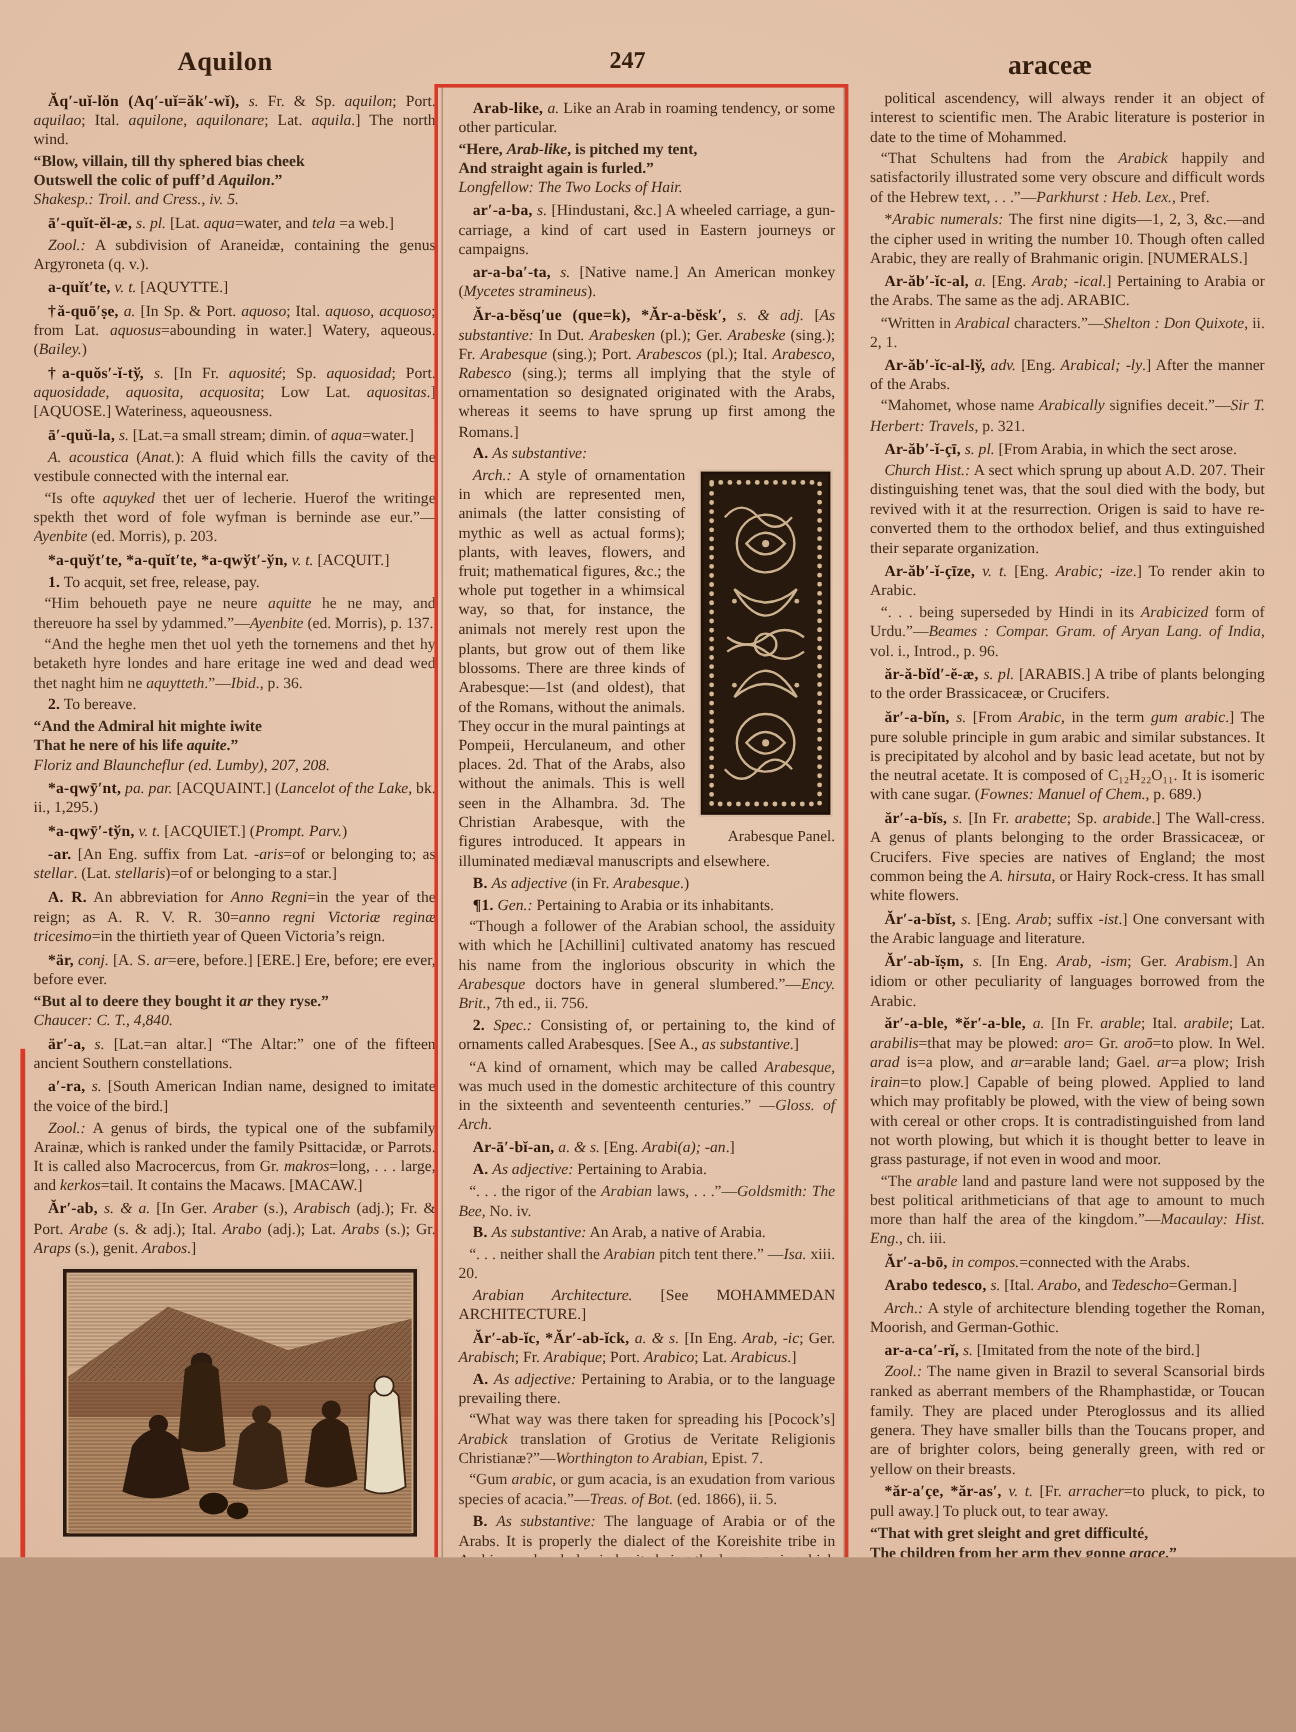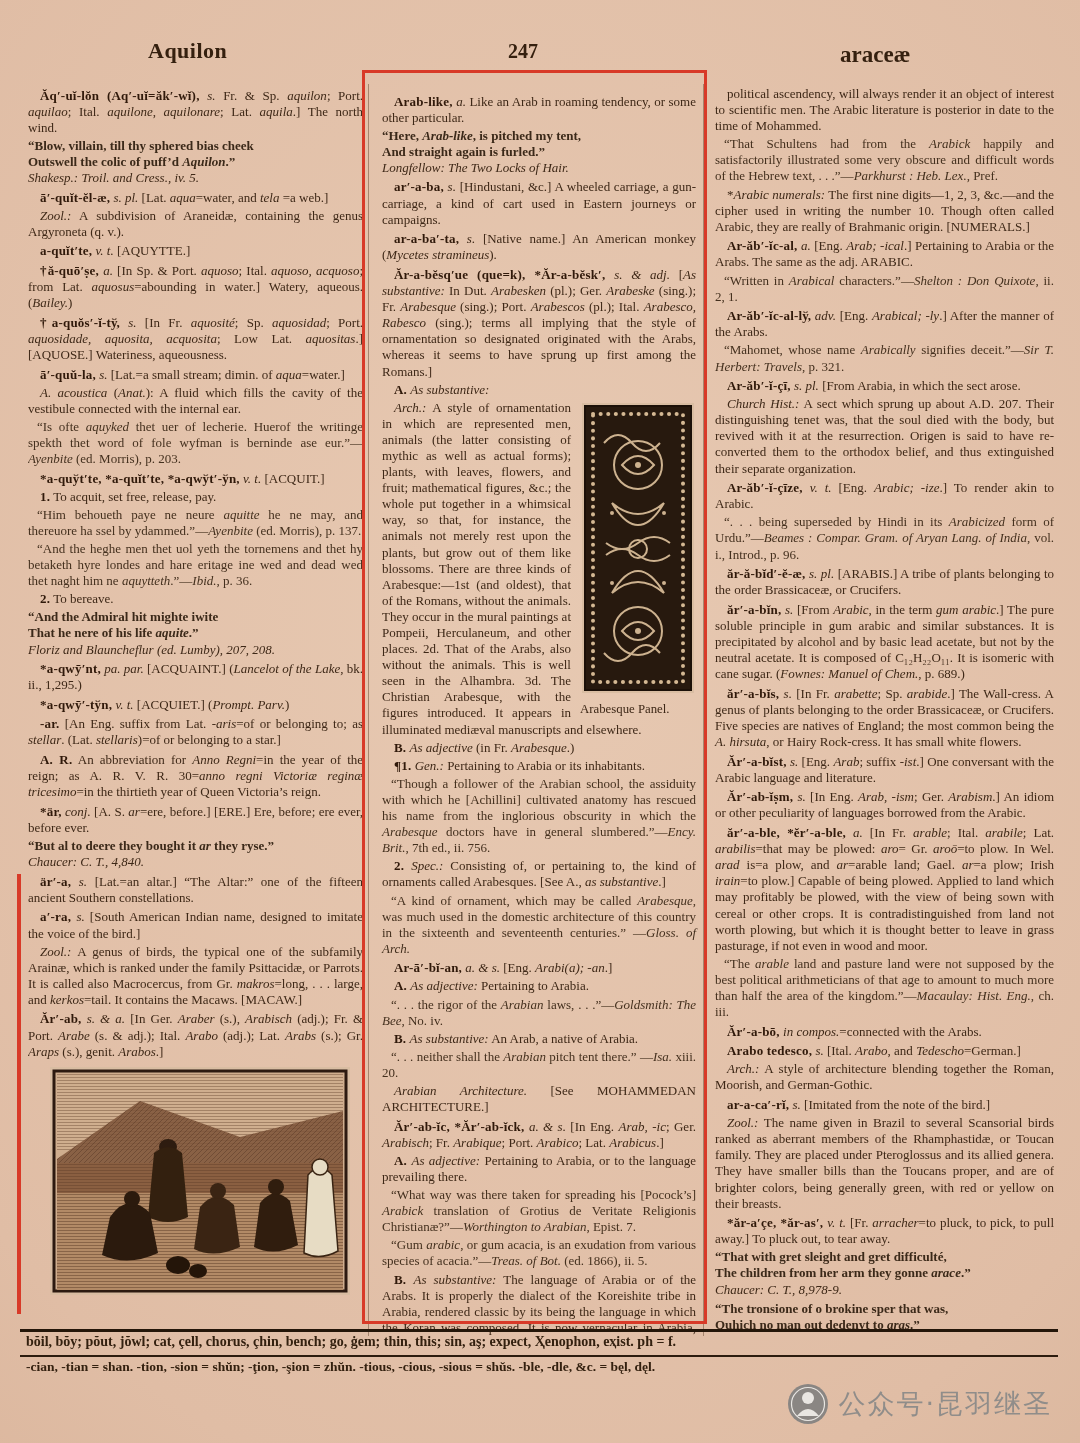--- a/index.html
+++ b/index.html
@@ -1,41 +1,41 @@
 <!DOCTYPE html>
 <html style="--anno: #d83a28;"><head>
 <meta charset="utf-8">
 <style>
   html,body{margin:0;padding:0;background:#b9957c;}
-  .page{position:relative;width:1080px;height:1443px;overflow:hidden;
+  .page{position:relative;width:1080px;height:1298px;overflow:hidden;
     background:radial-gradient(125% 115% at 50% 42%, #e7c9b2 0%, #e0bda5 55%, #d0a88c 100%);
     color:#3e2817;font-family:"Liberation Serif","DejaVu Serif",serif;}
   
   .hdr{position:absolute;top:38px;left:0;width:100%;height:34px;}
   .hdr span{position:absolute;font-weight:bold;color:#35200f;}
   .hdr .hl{left:148px;top:0;font-size:22px;letter-spacing:.5px;}
   .hdr .hp{left:508px;top:2px;font-size:20px;}
   .hdr .hr{left:840px;top:4px;font-size:23px;}
   
-  .cols{position:absolute;left:28px;top:84px;width:1026px;height:1252px;display:flex;}
+  .cols{position:absolute;left:28px;top:72px;width:1026px;height:1252px;display:flex;}
   .col{height:100%;overflow:hidden;box-sizing:border-box;}
   .col-left{width:340px;padding-right:5px;}
   .col-mid{width:336px;padding:6px 7px 0 13px;border-left:1px solid rgba(92,60,38,.45);border-right:1px solid rgba(92,60,38,.45);}
-  .col-right{width:350px;padding-left:11px;}
+  .col-right{width:350px;padding-left:21px;}
   .col p{margin:2px 0;font-size:13px;line-height:16.1px;text-align:justify;}
   .entry{text-indent:12px;margin-top:3.5px !important;}
   .body{text-indent:12px;}
   .quote{font-size:11.3px;line-height:13.6px;text-indent:9px;color:#44301e;}
   .cq{text-align:center;font-weight:bold;font-size:11.4px;line-height:14.2px;white-space:pre-line;text-indent:0;margin:2px 0 0 !important;color:#3b2919;}
   .att{text-align:right;font-style:italic;font-size:11.4px;line-height:13.8px;text-indent:0;padding-right:10px;margin:0 0 3px !important;}
   .hw{font-weight:bold;color:#30190a;letter-spacing:.2px;}
   
   .fig-arabs{margin:7px 6px 2px 22px;width:300px;}
   .figfloat{float:right;width:116px;margin:3px 0 3px 9px;text-align:center;text-indent:0;}
-  .figcap{display:block;font-size:12.8px;margin-top:4px;text-align:left;font-weight:normal;text-indent:0;}
+  .figcap{display:block;font-size:12.8px;margin-top:4px;text-align:right;font-weight:normal;text-indent:0;}
   
   .anno-box-mid{position:absolute;left:362px;top:70px;width:339px;height:1248px;border:3px solid var(--anno,#d83a28);pointer-events:none;}
   .anno-line-left{position:absolute;left:17px;top:874px;width:4px;height:440px;background:var(--anno,#d83a28);}
   
   .rule-heavy{position:absolute;left:20px;top:1329px;width:1038px;height:3px;background:#241609;}
   .rule-thin{position:absolute;left:20px;top:1355px;width:1038px;height:1.5px;background:#2c1c0e;}
   .pron{position:absolute;left:26px;width:1030px;font-weight:bold;color:#33200f;}
   .pron1{top:1334px;font-size:14px;}
   .pron2{top:1359px;font-size:13.5px;}
   

